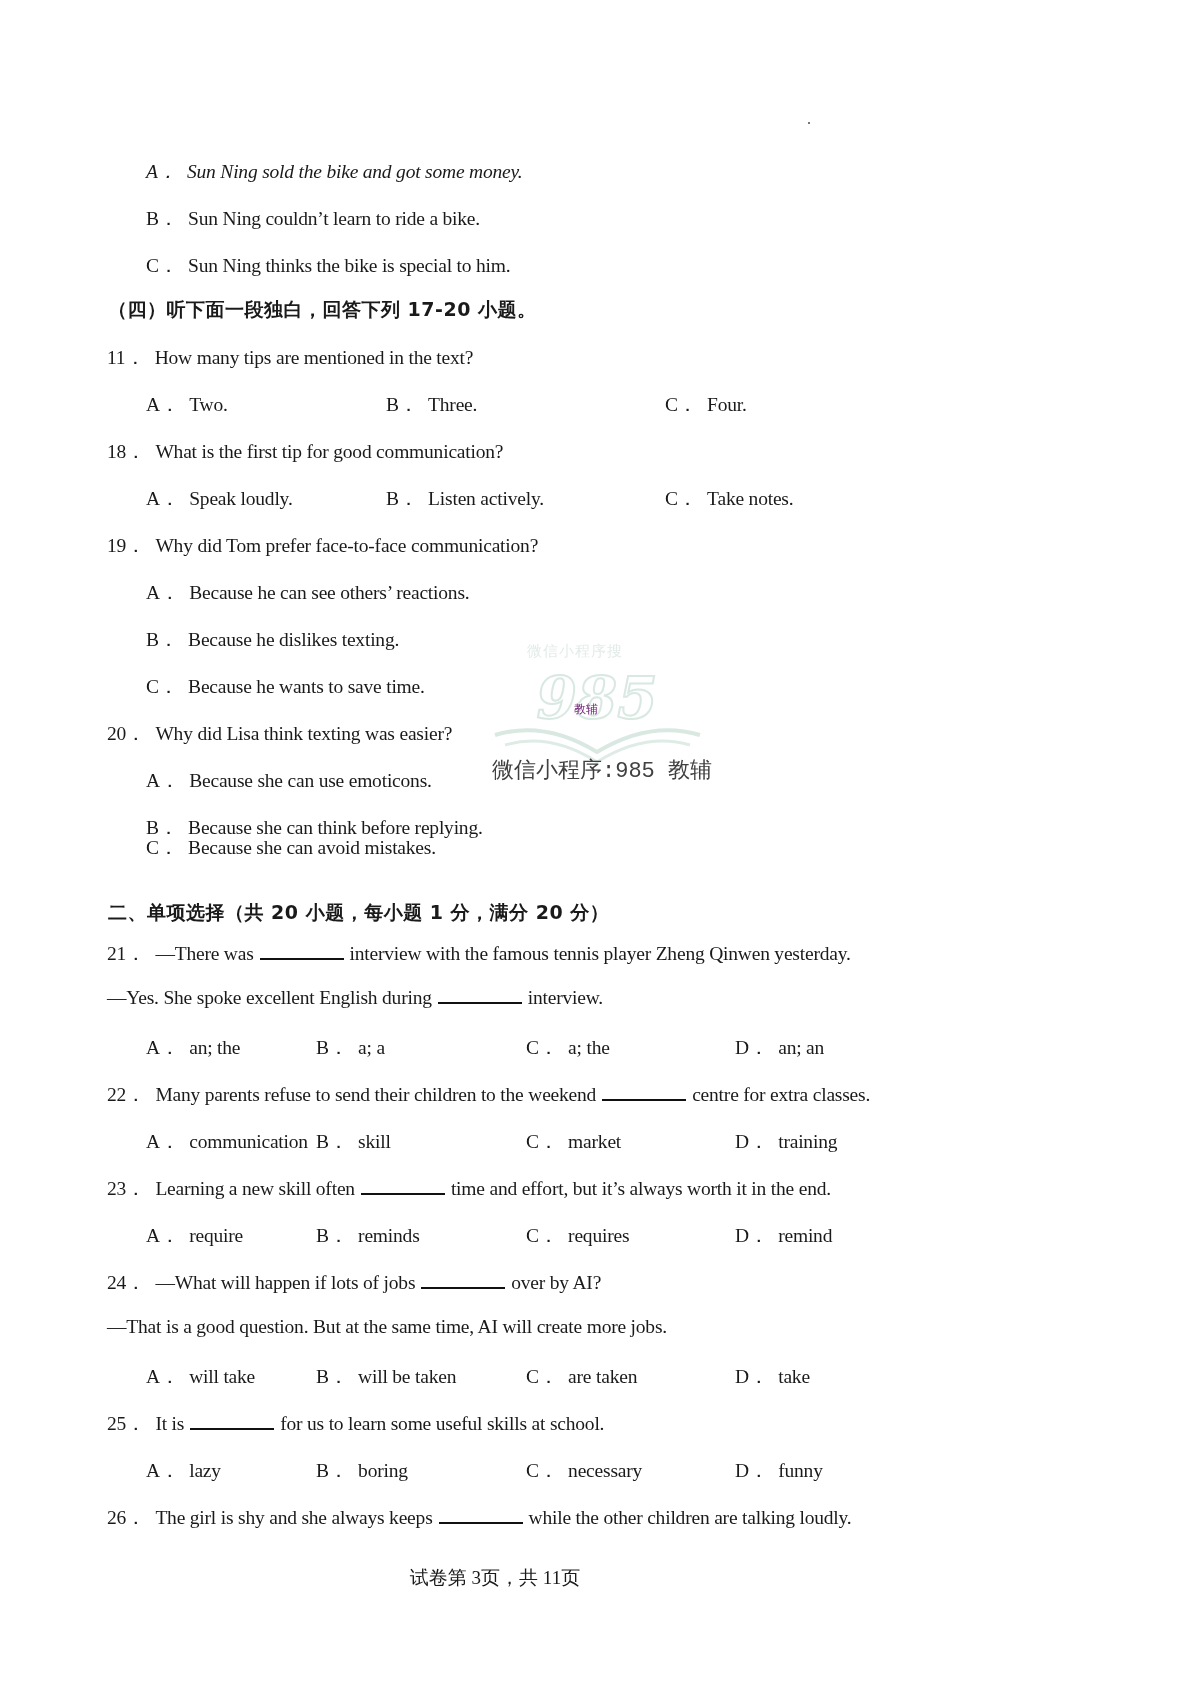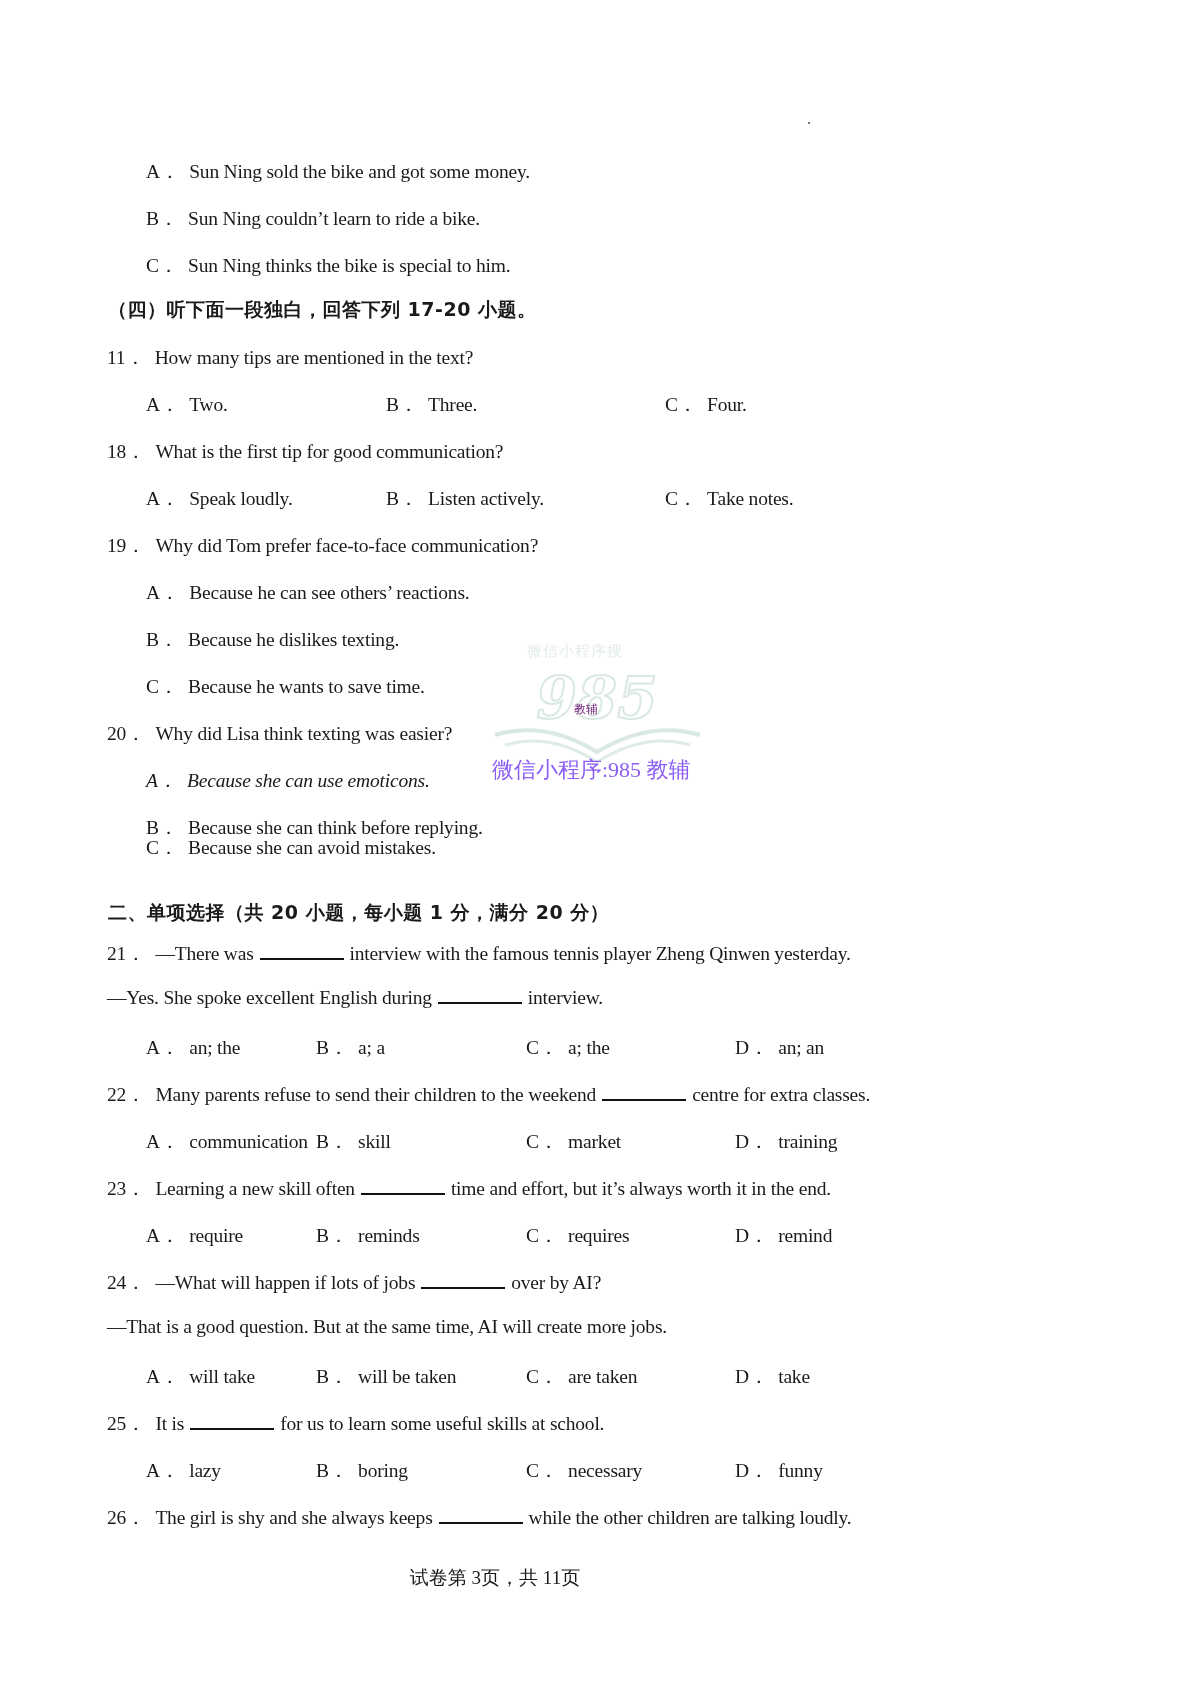--- a/index.html
+++ b/index.html
@@ -6,31 +6,31 @@
   body { width:1190px; height:1683px; position:relative; overflow:hidden;
          font-family:"Liberation Serif", "DejaVu Serif", serif; color:#1a1a1a; }
   .line { position:absolute; font-size:19.5px; white-space:nowrap; letter-spacing:-0.2px; }
   .bold { font-family:"DejaVu Sans", "Liberation Sans", sans-serif; font-weight:bold; font-size:19px; letter-spacing:0.5px; }
   .opt  { position:absolute; font-size:19.5px; white-space:nowrap; letter-spacing:-0.2px; }
   .blank { display:inline-block; width:84px; border-bottom:2px solid #111; height:1px; vertical-align:baseline; margin:0 6px; }
   .lbl { margin-right:10px; }
   .num { margin-right:10px; }
   .dot { position:absolute; left:808px; top:122px; width:2px; height:2px; background:#777; }
   .wm { position:absolute; left:485px; top:640px; width:225px; height:140px; pointer-events:none; }
-  .wm-text { position:absolute; left:492px; top:755px; font-family:Liberation Serif, serif; font-size:22px; color:#8b5cf6; white-space:nowrap; }
+  .wm-text { position:absolute; left:492px; top:755px; font-family:Liberation Mono, monospace; font-size:22px; color:#404040; white-space:nowrap; }
   .wm-top { position:absolute; left:527px; top:642px; font-family:"DejaVu Sans", sans-serif; font-size:15px; color:#e2ece8; white-space:nowrap; letter-spacing:1px; }
   .wm-small { position:absolute; left:574px; top:701px; font-family:"DejaVu Sans", sans-serif; font-size:12px; color:#701a75; white-space:nowrap; }
   .footer { position:absolute; top:1565px; left:0; width:990px; text-align:center; font-size:19px; }
 </style>
 </head>
 <body>
 
 <div class="dot"></div>
 
-<div class="opt" style="left:146px; top:158px;"><span class="lbl">A．</span><span>Sun Ning sold the bike and got some money.</span></div>
+<div class="opt" style="left:146px; top:158px;font-style:italic;"><span class="lbl">A．</span><span>Sun Ning sold the bike and got some money.</span></div>
 <div class="opt" style="left:146px; top:205px;"><span class="lbl">B．</span><span>Sun Ning couldn’t learn to ride a bike.</span></div>
 <div class="opt" style="left:146px; top:252px;"><span class="lbl">C．</span><span>Sun Ning thinks the bike is special to him.</span></div>
 
 <div class="line bold" style="left:108px; top:297px;">（四）听下面一段独白，回答下列 17-20 小题。</div>
 
 <div class="line" style="left:107px; top:344px;"><span class="num">11．</span><span>How many tips are mentioned in the text?</span></div>
 <div class="opt" style="left:146px; top:391px;"><span class="lbl">A．</span><span>Two.</span></div>
 <div class="opt" style="left:386px; top:391px;"><span class="lbl">B．</span><span>Three.</span></div>
 <div class="opt" style="left:665px; top:391px;"><span class="lbl">C．</span><span>Four.</span></div>
 
@@ -47,21 +47,21 @@
 <svg class="wm" viewBox="0 0 225 140">
   <text x="112" y="78" text-anchor="middle" font-family="DejaVu Serif, serif" font-size="58" font-style="italic" font-weight="bold" fill="none" stroke="#d9e9e2" stroke-width="2">985</text>
   <path d="M10 95 Q60 80 112 112 Q165 80 215 95" fill="none" stroke="#d9e9e2" stroke-width="4"></path>
   <path d="M20 105 Q65 92 112 122 Q160 92 205 105" fill="none" stroke="#dfece6" stroke-width="3"></path>
 </svg>
 <div class="wm-top">微信小程序搜</div>
 <div class="wm-small">教辅</div>
 <div class="wm-text">微信小程序:985 教辅</div>
 
 <div class="line" style="left:107px; top:720px;"><span class="num">20．</span><span>Why did Lisa think texting was easier?</span></div>
-<div class="opt" style="left:146px; top:767px;font-style:italic;"><span class="lbl">A．</span><span>Because she can use emoticons.</span></div>
+<div class="opt" style="left:146px; top:767px;"><span class="lbl">A．</span><span>Because she can use emoticons.</span></div>
 <div class="opt" style="left:146px; top:814px;"><span class="lbl">B．</span><span>Because she can think before replying.</span></div>
 <div class="opt" style="left:146px; top:834px;"><span class="lbl">C．</span><span>Because she can avoid mistakes.</span></div>
 
 <div class="line bold" style="left:108px; top:900px;">二、单项选择（共 20 小题，每小题 1 分，满分 20 分）</div>
 
 <div class="line" style="left:107px; top:940px;"><span class="num">21．</span><span>—There was</span><span class="blank"></span><span>interview with the famous tennis player Zheng Qinwen yesterday.</span></div>
 <div class="line" style="left:107px; top:987px;"><span>—Yes. She spoke excellent English during</span><span class="blank"></span><span>interview.</span></div>
 <div class="opt" style="left:146px; top:1034px;"><span class="lbl">A．</span><span>an; the</span></div>
 <div class="opt" style="left:316px; top:1034px;"><span class="lbl">B．</span><span>a; a</span></div>
 <div class="opt" style="left:526px; top:1034px;"><span class="lbl">C．</span><span>a; the</span></div>

